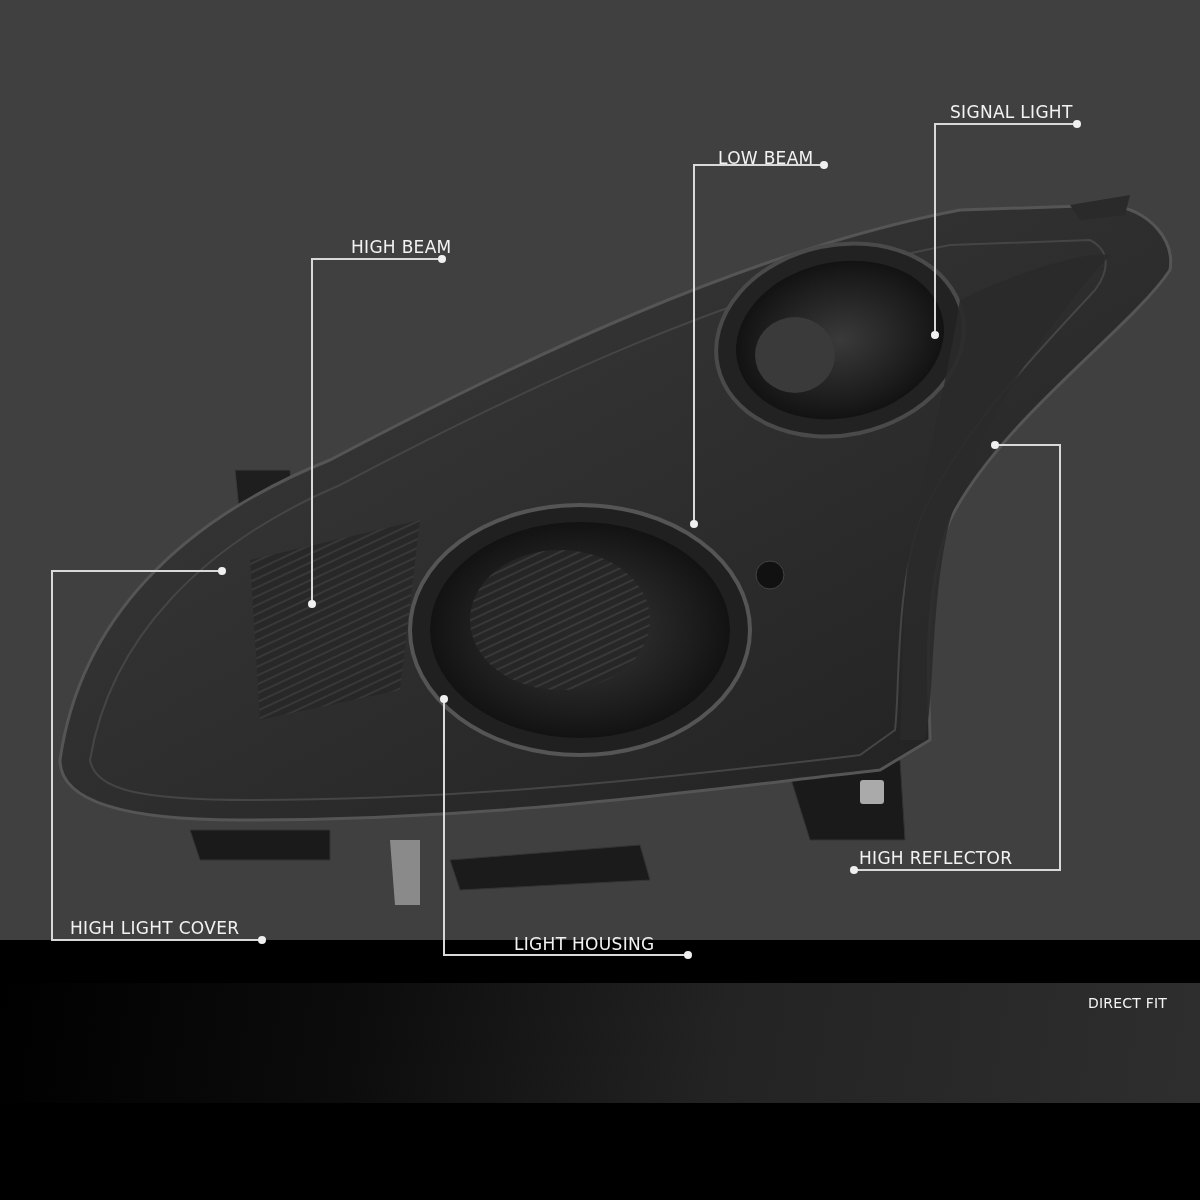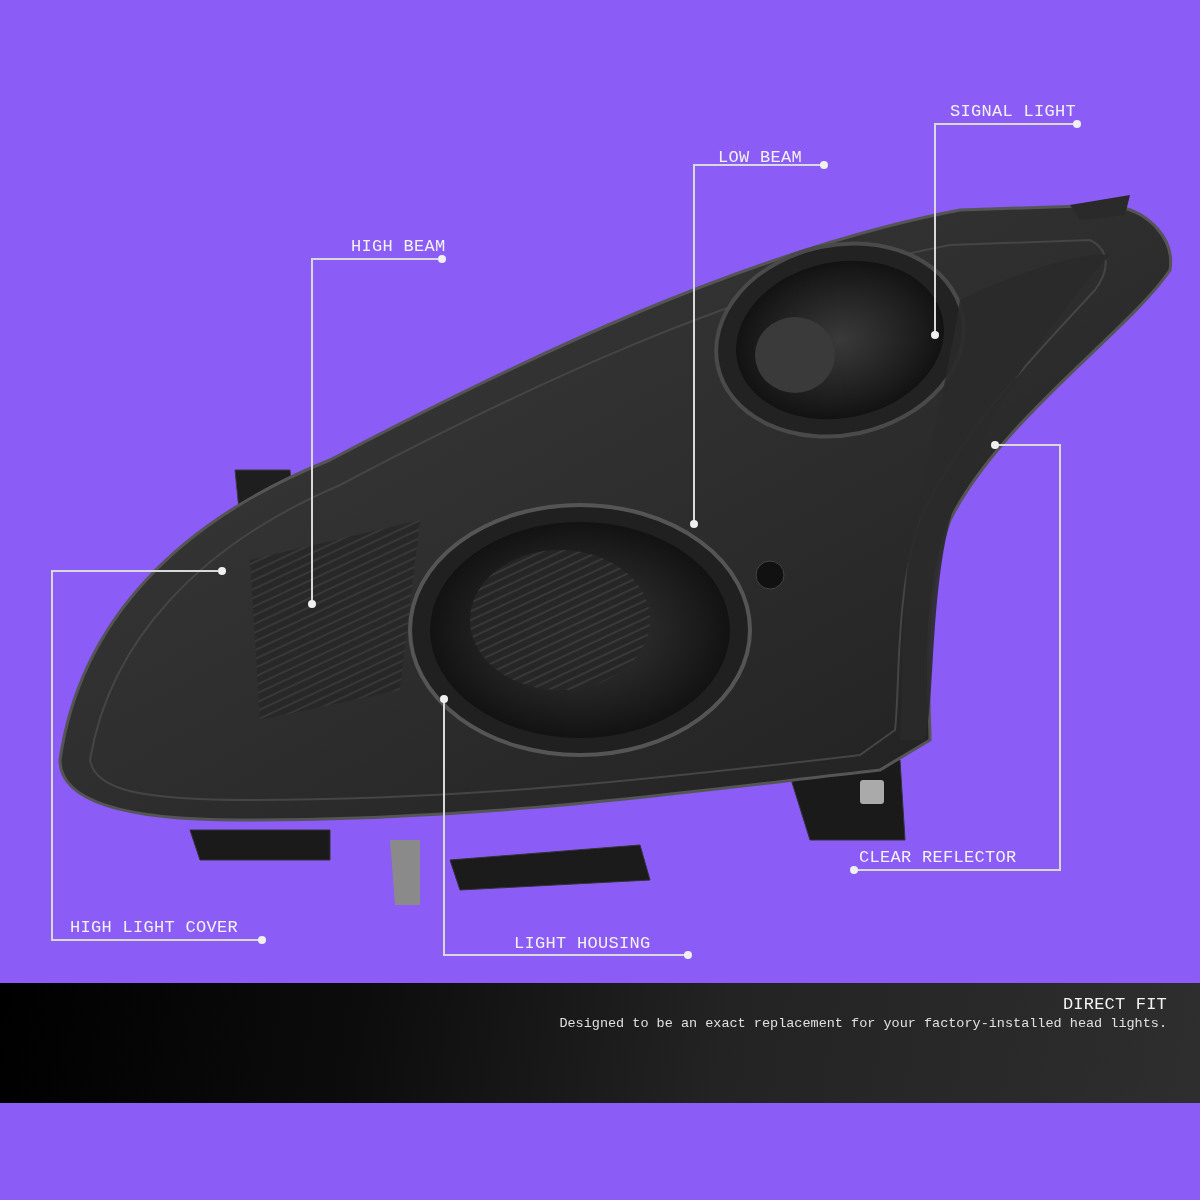--- a/index.html
+++ b/index.html
@@ -1,26 +1,26 @@
 <!DOCTYPE html>
 <html><head>
 <meta charset="utf-8">
 <style>
   html, body { margin:0; padding:0; background:#000; }
   body { width:1200px; height:1200px; position:relative; overflow:hidden;
          font-family:"DejaVu Sans", "Liberation Sans", sans-serif; color:#fff; }
-  #stage { position:absolute; left:0; top:0; width:1200px; height:1200px; background:#8b5cf6;font-family:Liberation Mono, monospace; }
+  #stage { position:absolute; left:0; top:0; width:1200px; height:940px; background:#404040; }
   #lamp { position:absolute; left:0; top:0; width:1200px; height:980px; }
   .callout-svg { position:absolute; left:0; top:0; width:1200px; height:1200px; pointer-events:none; }
   .label { position:absolute; font-size:17px; letter-spacing:0.3px; color:#f2f2f2;
            white-space:nowrap; line-height:20px; }
   #info-band { position:absolute; left:0; top:983px; width:1200px; height:120px;
                background:linear-gradient(100deg,#000 0%,#0c0c0c 30%,#232323 60%,#2e2e2e 100%); }
   .feature { position:absolute; right:33px; text-align:right; white-space:nowrap; }
-  .feature-title { font-size:17px; color:#f4f4f4; letter-spacing:0.2px; }
+  .feature-title { font-size:14px; color:#f4f4f4; letter-spacing:0.2px; }
   .feature-desc { font-size:13.5px; color:#e0e0e0; }
 </style>
 </head>
 <body>
 
 <div id="stage">
 
   <svg id="lamp" viewBox="0 0 1200 980">
     <defs>
       <linearGradient id="lens" x1="0" y1="0" x2="1" y2="1">
@@ -104,24 +104,23 @@
       <circle cx="854" cy="870" r="4"></circle>
       <circle cx="444" cy="699" r="4"></circle>
       <circle cx="688" cy="955" r="4"></circle>
     </g>
   </svg>
 
   <div class="label" style="left:950px; top:102px;">SIGNAL LIGHT</div>
   <div class="label" style="left:718px; top:148px;">LOW BEAM</div>
   <div class="label" style="left:351px; top:237px;">HIGH BEAM</div>
   <div class="label" style="left:70px; top:918px;">HIGH LIGHT COVER</div>
-  <div class="label" style="left:859px; top:848px;">CLEAR REFLECTOR</div>
+  <div class="label" style="left:859px; top:848px;">HIGH REFLECTOR</div>
   <div class="label" style="left:514px; top:934px;">LIGHT HOUSING</div>
 
   <div id="info-band">
     <div class="feature" style="top:12px;">
       <div class="feature-title">DIRECT FIT</div>
-      <div class="feature-desc" style="margin-top:2px;">Designed to be an exact replacement for your factory-installed head lights.</div>
     </div>
     <div class="feature" style="top:64px;">
     </div>
   </div>
 </div>
 
 </body></html>

